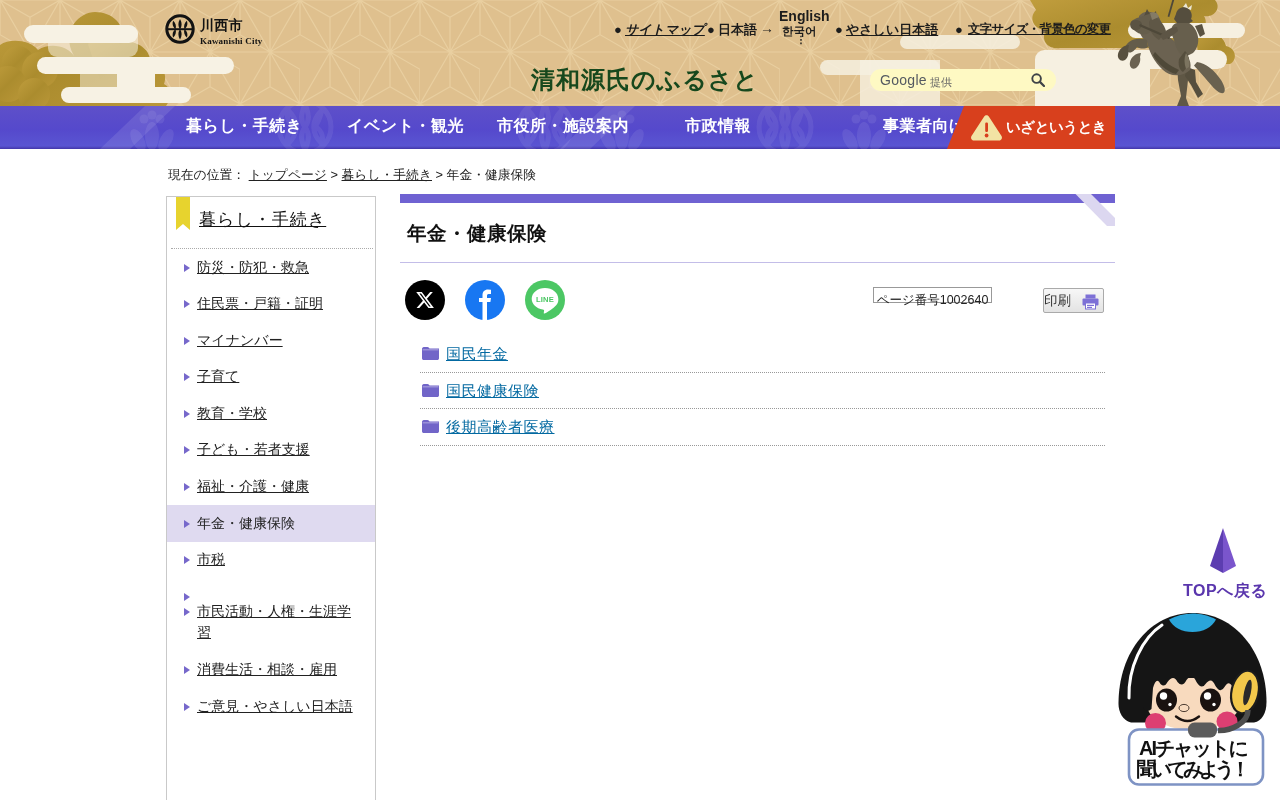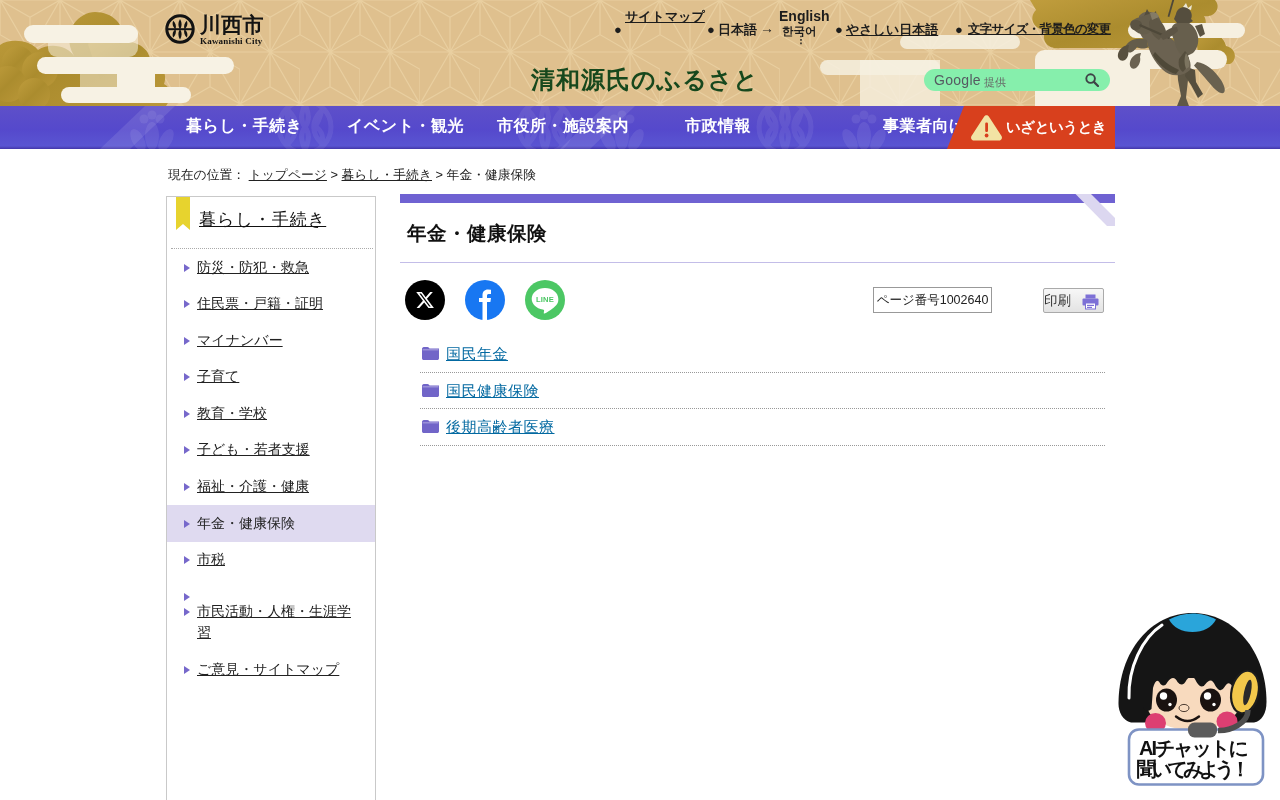--- a/index.html
+++ b/index.html
@@ -8,33 +8,33 @@
   font-family:"Liberation Sans", sans-serif; }
 .abs { position:absolute; }
 #page { position:relative; width:1280px; height:800px; }
 
 
 #header { position:absolute; left:0; top:0; width:1280px; height:106px; overflow:hidden; }
 #hdrsvg { position:absolute; left:0; top:0; }
 #logo { position:absolute; left:165px; top:14px; }
 #logoname { position:absolute; left:200px; top:14px; width:220px;
   font-family:"Liberation Serif", serif; color:#131313; }
-#logoname .jp { font-size:21px; font-weight:bold; letter-spacing:0.3px; line-height:23px;}
+#logoname .jp { font-size:14px; font-weight:bold; letter-spacing:0.3px; line-height:23px;}
 #logoname .en { font-size:9px; font-weight:bold; letter-spacing:0.2px; line-height:9px;}
 #utility { position:absolute; left:600px; top:0px; width:520px; height:50px;
   font-size:13px; color:#1c1c1c; font-weight:bold; }
 #utility a { color:#1c1c1c; text-decoration:underline; white-space:nowrap; }
 #utility span { white-space:nowrap; }
 #utility .plain { text-decoration:none; }
 .ubul { position:absolute; font-size:13px; }
 #catch { position:absolute; left:531px; top:64px; width:260px; white-space:nowrap;
   font-family:"Liberation Serif", serif; font-size:24px; font-weight:bold;
   color:#17481d; letter-spacing:1px; }
-#searchbox { position:absolute; left:924px; top:69px; width:186px; height:22px;
-  background:#86efac; border-radius:11px; }
+#searchbox { position:absolute; left:870px; top:69px; width:186px; height:22px;
+  background:#fef9c3; border-radius:11px; }
 #searchbox .g { position:absolute; left:10px; top:3px; font-size:14px; color:#555a61; letter-spacing:0.3px;}
 #searchbox .teikyo { position:absolute; left:60px; top:6px; font-size:11px; color:#666; }
 
 
 #nav { position:absolute; left:0; top:106px; width:1280px; height:43px;
   background:linear-gradient(#5e50c9, #5549cc 55%, #5a55d2 93%, #4336a8);
   overflow:hidden; }
 #nav .item { position:absolute; top:10px; color:#fff; font-size:16px; font-weight:bold;
   letter-spacing:0.5px; white-space:nowrap; }
 #emg { position:absolute; left:947px; top:0; width:168px; height:43px;
@@ -63,21 +63,21 @@
 #side li.cur { background:#dfdaf0; width:208px; margin-left:-4px; padding-left:30px; }
 #side li.cur .tri { left:17px; }
 
 
 #main { position:absolute; left:400px; top:194px; width:715px; }
 #topbar { position:absolute; left:0; top:0; width:715px; height:9px; background:#6f62d2; }
 #main h1 { position:absolute; left:7px; top:26px; font-size:19.5px; color:#111; letter-spacing:0.5px; }
 #h1line { position:absolute; left:0; top:68px; width:715px; height:1px; background:#c3bde8; }
 #share { position:absolute; left:5px; top:86px; font-size:0; }
 #share svg { margin-right:20px; vertical-align:top; }
-#pageno { position:absolute; left:473px; top:93px; width:119px; height:26px;
+#pageno { position:absolute; left:473px; top:93px; width:119px; height:16px;
   border:1px solid #999; font-size:12.5px; color:#222; text-align:center; line-height:24px; background:#fff;}
 #printbtn { position:absolute; left:643px; top:94px; width:61px; height:25px;
   border:1px solid #aaa; border-radius:2px; background:linear-gradient(#f7f7f7,#e3e3e3);
   font-size:13.5px; color:#333; text-align:left; line-height:23px; }
 .linkrow { position:absolute; left:20px; height:36.5px; width:685px;
   border-bottom:1px dotted #999; }
 .linkrow .folder { position:absolute; left:2px; top:11px; }
 .linkrow a { position:absolute; left:26px; top:9px; font-size:15px; color:#0369a1; text-decoration:underline; letter-spacing:0.5px;}
 
 
@@ -169,21 +169,21 @@
   <path d="M21.8 6.8 C23.2 10 22 13.5 19.4 15.2 C18.5 12 19.5 9 21.8 6.8 Z" fill="#131313"></path>
   <path d="M21.8 23.6 C19.5 21.5 18.5 18.5 19.4 15.3 C22 17 23.2 20.4 21.8 23.6 Z" fill="#131313"></path>
 </svg>
 <div id="logoname">
         <div class="jp">川西市</div>
         <div class="en">Kawanishi City</div>
       </div>
 
 <div id="utility">
   <span class="ubul" style="left:14px; top:22px;">●</span>
-        <a class="abs" style="left:25px; top:8px;" href="#">サイトマップ</a>
+        <a class="abs" style="left:25px; top:21px;font-style:italic;" href="#">サイトマップ</a>
   <span class="ubul" style="left:107px; top:22px;">●</span>
         <span class="abs plain" style="left:118px; top:21px;">日本語</span>
         <span class="abs plain" style="left:160px; top:20px; font-size:14px;">→</span>
   <span class="abs plain" style="left:179px; top:8px; font-size:14px;">English</span>
   <span class="abs plain" style="left:182px; top:24px; font-size:11.5px;">한국어</span>
   <span class="abs plain" style="left:196px; top:34px; font-size:10px;">⋮</span>
   <span class="ubul" style="left:235px; top:22px;">●</span>
         <a class="abs" style="left:246px; top:21px;" href="#">やさしい日本語</a>
   <span class="ubul" style="left:355px; top:22px;">●</span>
         <a class="abs" style="left:368px; top:21px; font-size:12.4px; letter-spacing:-0.6px;" href="#">文字サイズ・背景色の変更</a>
@@ -255,21 +255,22 @@
     <li><span class="tri"></span><a href="#">住民票・戸籍・証明</a></li>
     <li><span class="tri"></span><a href="#">マイナンバー</a></li>
     <li><span class="tri"></span><a href="#">子育て</a></li>
     <li><span class="tri"></span><a href="#">教育・学校</a></li>
     <li><span class="tri"></span><a href="#">子ども・若者支援</a></li>
     <li><span class="tri"></span><a href="#">福祉・介護・健康</a></li>
     <li class="cur"><span class="tri"></span>年金・健康保険</li>
     <li><span class="tri"></span><a href="#">市税</a></li>
     <li><span class="tri"></span></li>
     <li><span class="tri"></span><a href="#">市民活動・人権・生涯学習</a></li>
-    <li><span class="tri"></span><a href="#">ご意見・サイトマップ</a></li>
+    <li><span class="tri"></span><a href="#">消費生活・相談・雇用</a></li>
+    <li><span class="tri"></span><a href="#">ご意見・やさしい日本語</a></li>
   </ul>
 </div>
 
 <div id="main">
   <div id="topbar"></div>
   <svg class="abs" style="left:670px; top:0;" width="45" height="33" viewBox="0 0 45 33">
     <polygon points="5.5,0 21,0 45,24 45,32 37,32" fill="#dcd7f0"></polygon>
   </svg>
   <h1>年金・健康保険</h1>
   <div id="h1line"></div>
@@ -316,20 +317,27 @@
   </div>
   <div class="linkrow" style="top:215px;">
     <svg class="folder" width="17" height="13" viewBox="0 0 17 13">
           <path d="M0 2 C0 1 .7 0 1.8 0 L5.5 0 C6.6 0 7 .8 7.5 1.6 L17 1.6 L17 11.2 C17 12.2 16.3 13 15.2 13 L1.8 13 C.7 13 0 12.2 0 11.2 Z" fill="#7165c8"></path>
           <path d="M0.6 3.4 L16.4 3.4 L16.4 2.2 L0.6 2.2 Z" fill="#a59cdd"></path>
         </svg>
     <a href="#">後期高齢者医療</a>
   </div>
 </div>
 
+<div id="totop">
+  <svg width="80" height="48" viewBox="0 0 80 48">
+    <polygon points="40,1 27,39 40,46" fill="#5c3db0"></polygon>
+    <polygon points="40,1 53,39 40,46" fill="#7a55cc"></polygon>
+  </svg>
+  <div class="lbl">TOPへ戻る</div>
+</div>
 
 <svg id="mascot" width="156" height="186" viewBox="0 0 156 186">
 
   <path d="M2.5 96 C2.5 43 35 5 76.5 5 C118 5 150.5 43 150.5 94 C150.5 105 146 113 138 114.5 L15 114.5 C7 113 2.5 104 2.5 96 Z" fill="#151515"></path>
 
   <path d="M53 11.5 C60 7.5 69 5.5 76.5 5.5 C84 5.5 93 7.5 100 11.5 C96 19.5 87 24 76.5 24 C66 24 57 19.5 53 11.5 Z" fill="#2aa5da"></path>
 
   <path d="M13 90 C12 60 26 30 46 17" fill="none" stroke="#fff" stroke-width="3" stroke-linecap="round"></path>
 
   <path d="M30 70 L124 70 L124 93 C124 111 103 122 77 122 C51 122 30 111 30 93 Z" fill="#f8dabe"></path>

